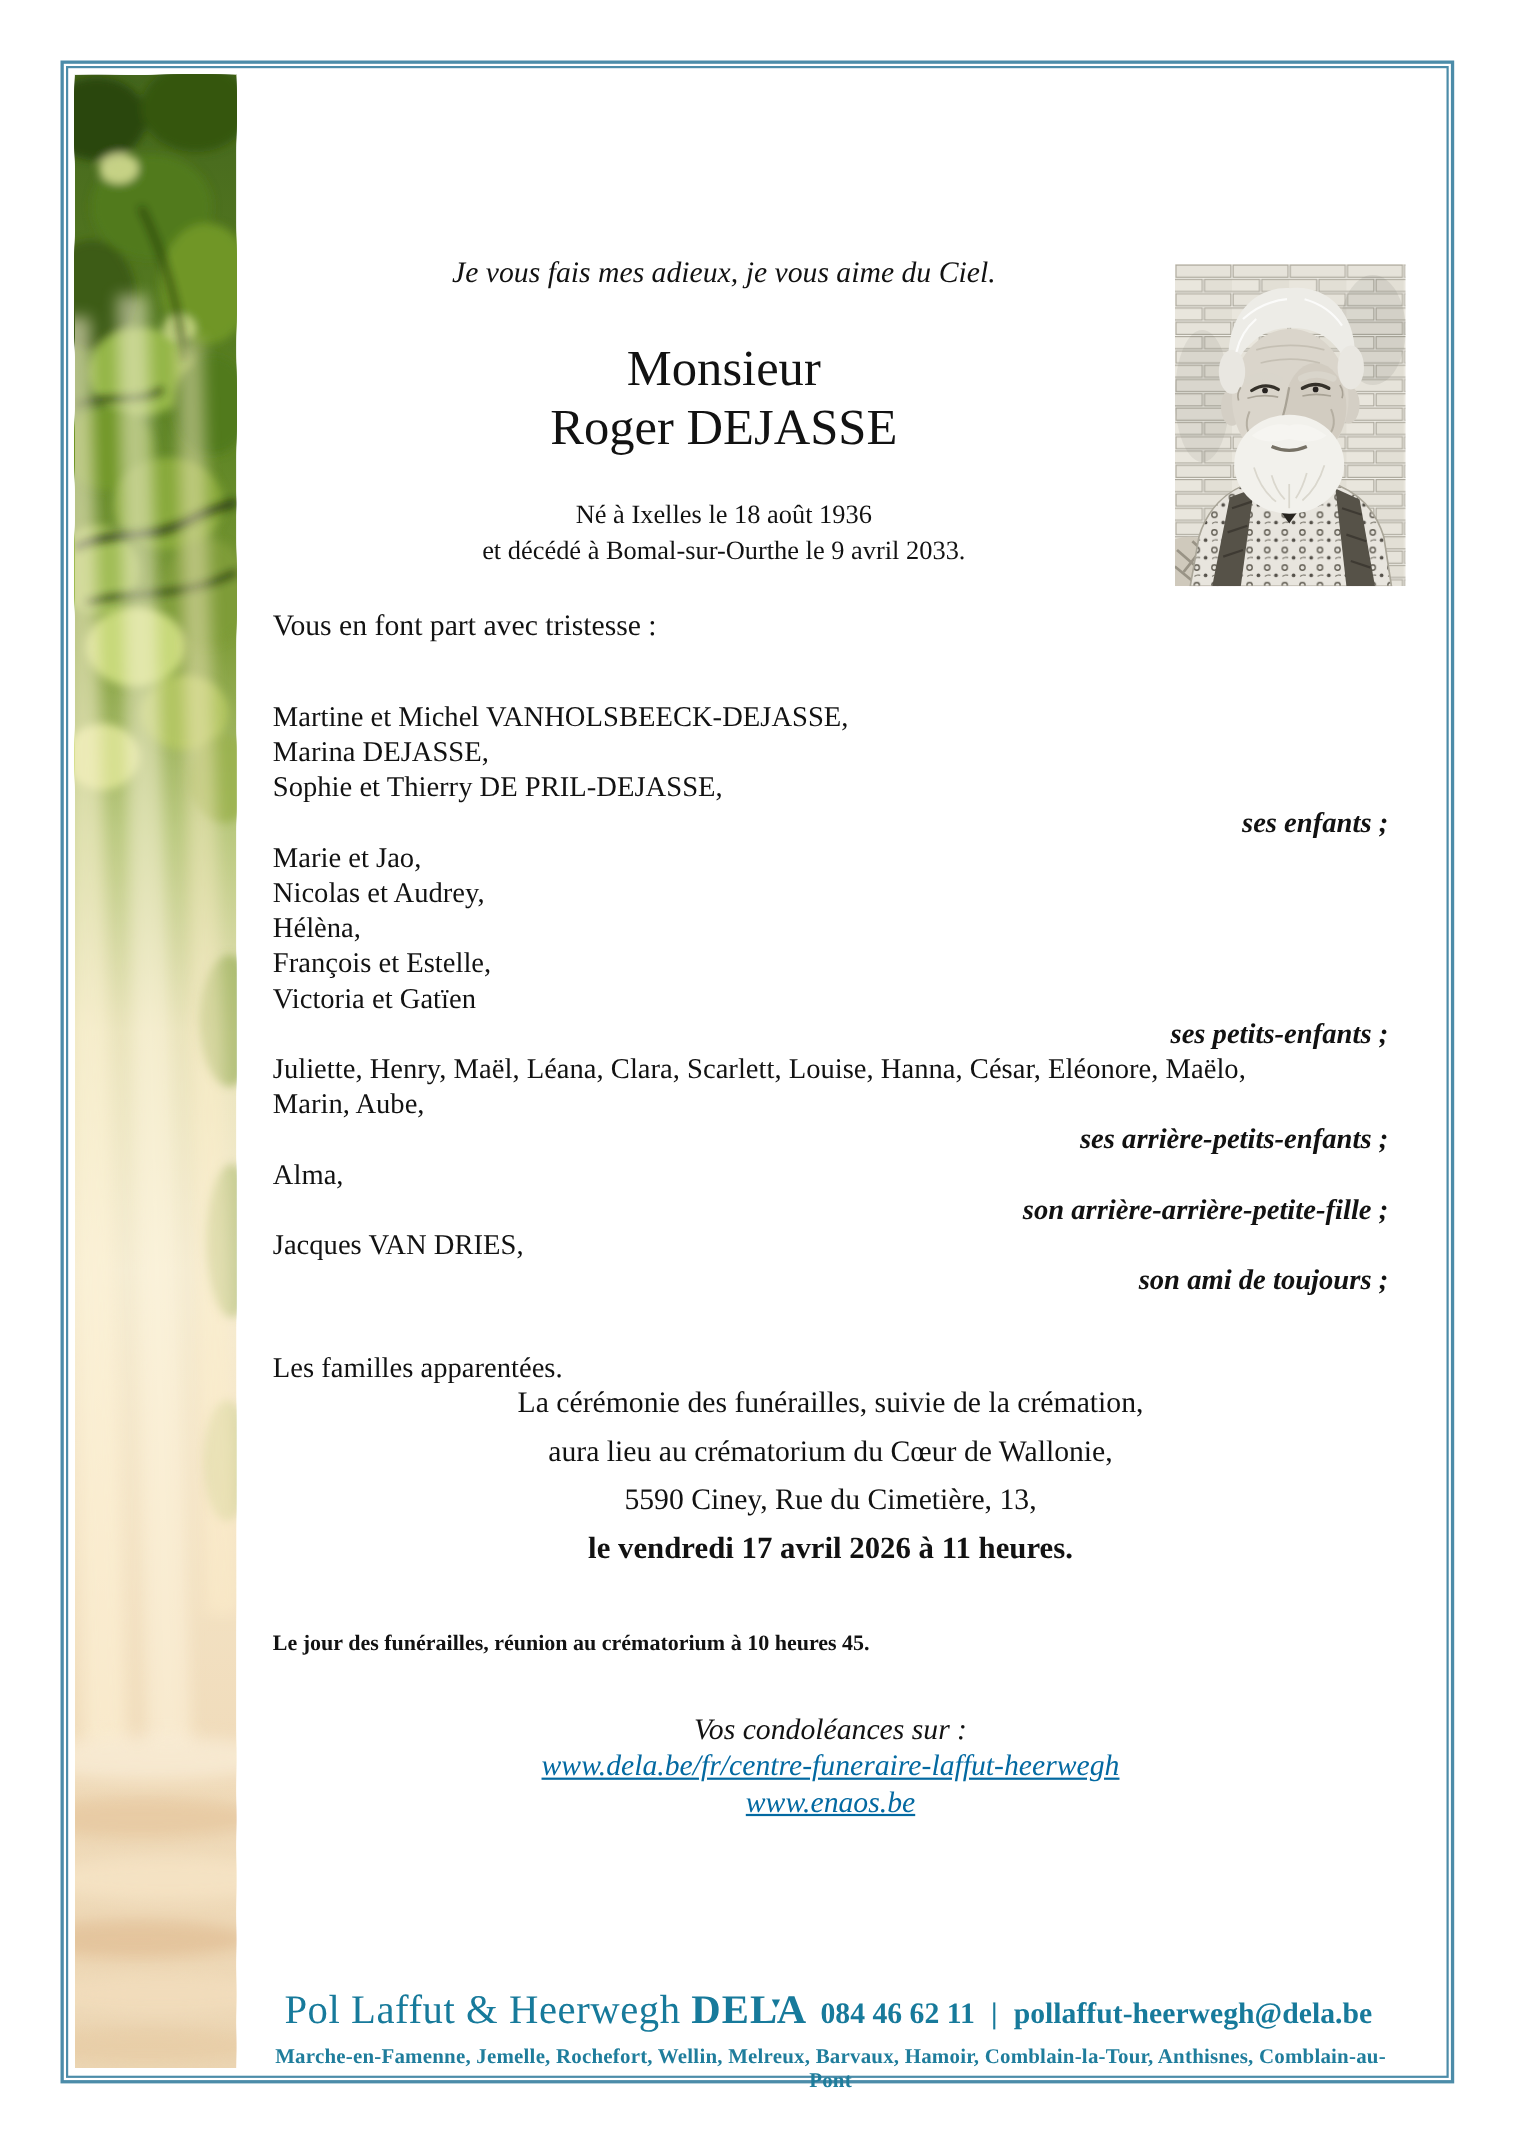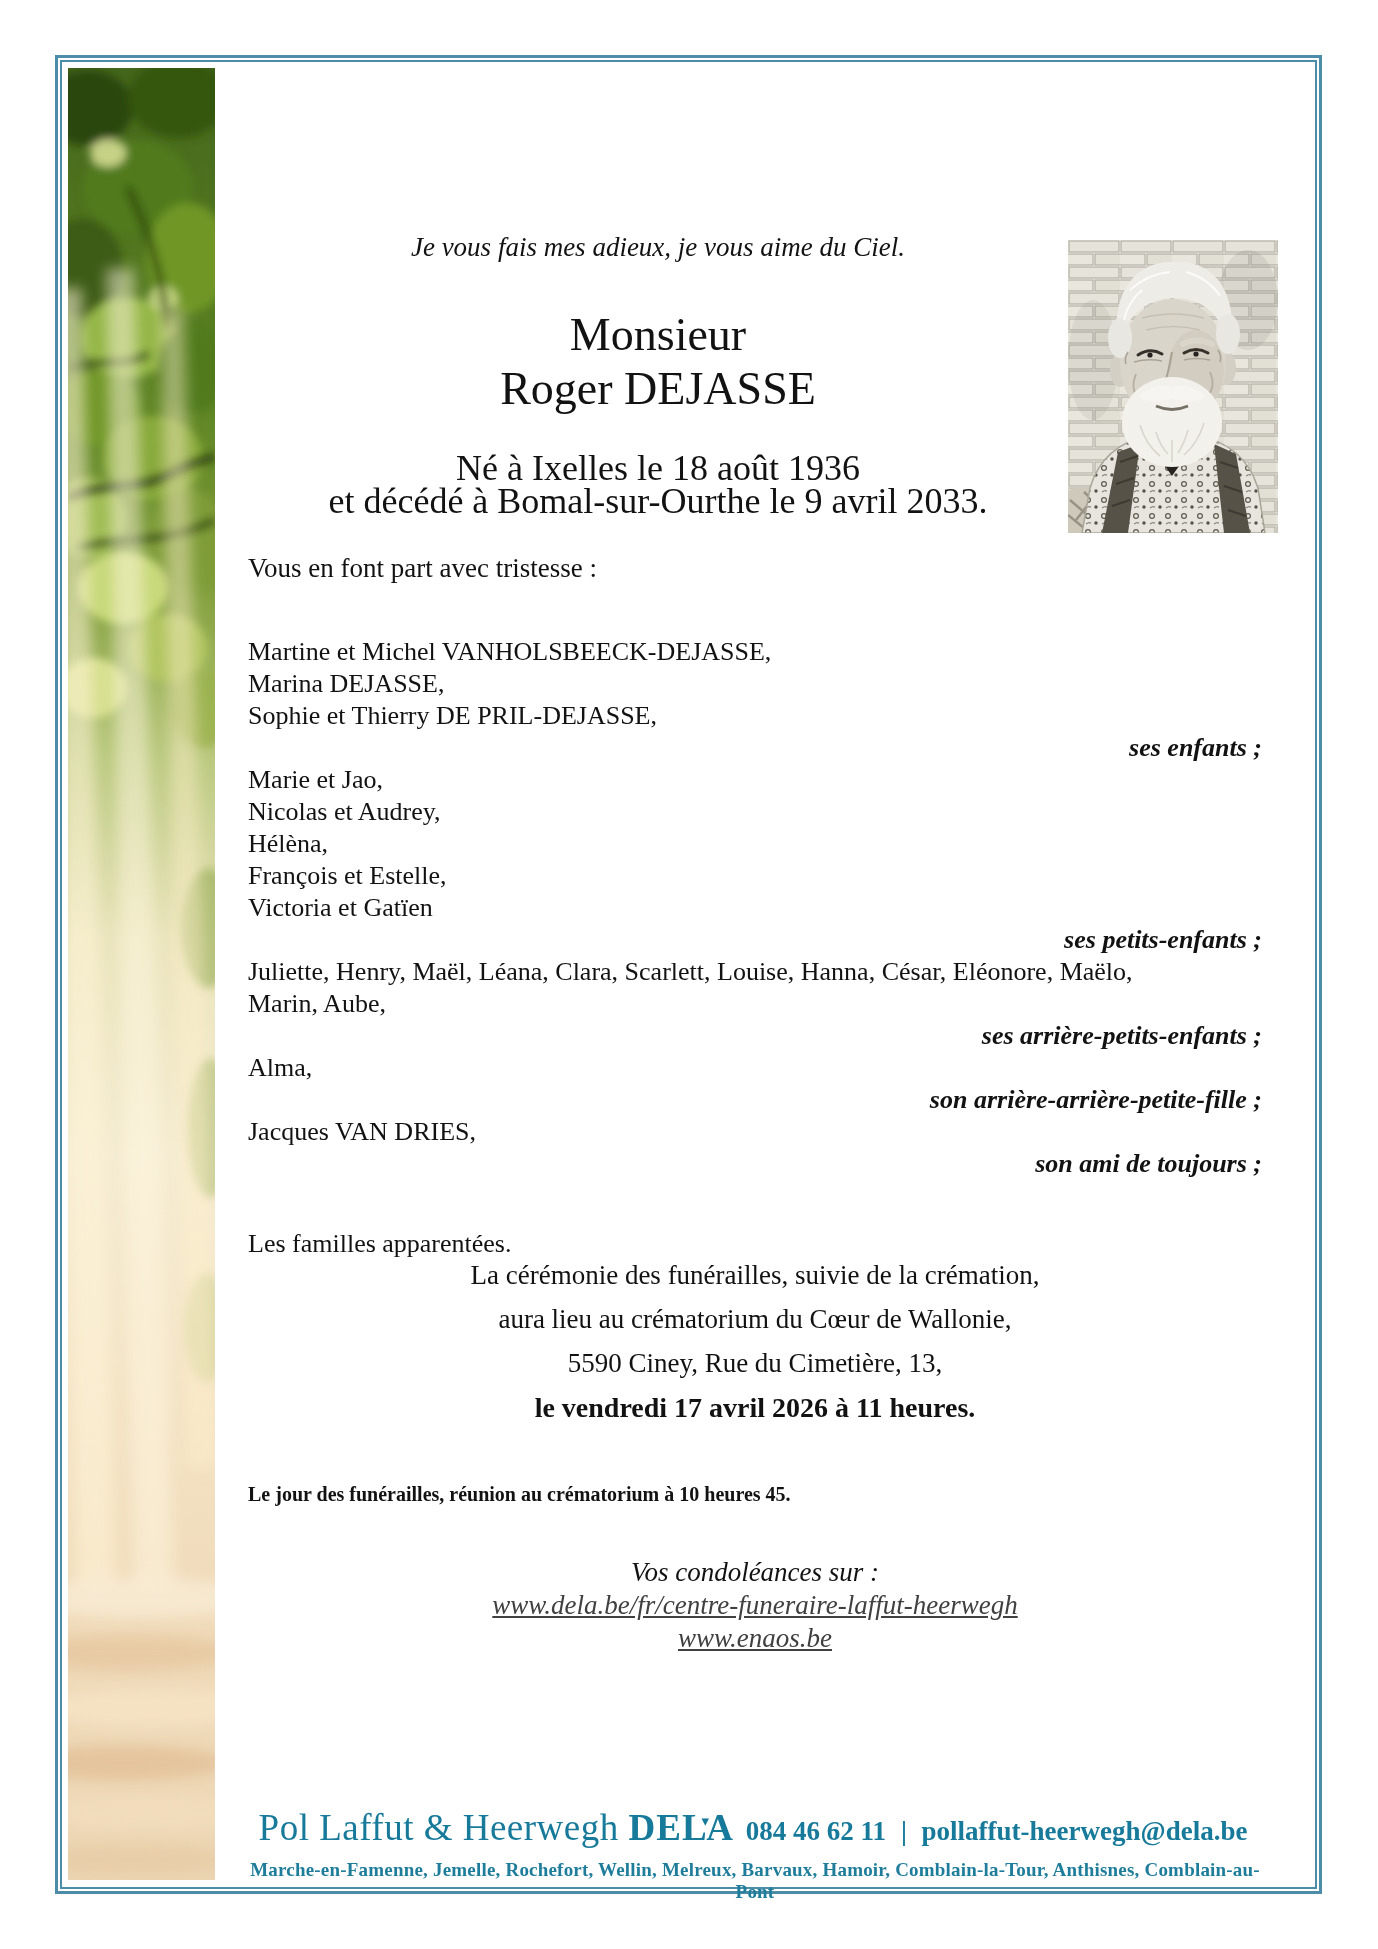--- a/index.html
+++ b/index.html
@@ -11,37 +11,37 @@
   
   .strip{position:absolute;left:68px;top:68px;width:147px;height:1812px;overflow:hidden;}
   .strip svg{display:block;width:147px;height:1812px;}
   
   .portrait{position:absolute;left:1068px;top:240px;width:210px;height:293px;overflow:hidden;}
   .portrait svg{display:block;width:210px;height:293px;}
   
   .header-col{position:absolute;left:248px;top:230px;width:820px;text-align:center;}
   .quote{font-style:italic;font-size:27px;line-height:34px;margin-bottom:44px;}
   .title-line{font-weight:normal;font-size:46px;line-height:54px;}
-  .birth-block{margin-top:36px;font-size:36px;line-height:33px;}
+  .birth-block{margin-top:36px;font-size:24px;line-height:33px;}
   
   .intro{position:absolute;left:248px;top:553px;font-size:27px;}
   .family{position:absolute;left:248px;top:636px;width:1014px;}
   .fam-row{font-size:26px;line-height:32px;min-height:32px;white-space:nowrap;}
   .fam-row.label{text-align:right;font-weight:bold;font-style:italic;}
   .fam-row.gap{margin-top:48px;}
   
   .ceremony{position:absolute;left:248px;top:1260px;width:1014px;text-align:center;}
   .cer-line{font-size:27px;line-height:31px;margin-bottom:13px;}
   .cer-line.bold{font-weight:bold;font-size:28px;}
   .reunion{position:absolute;left:248px;top:1478px;width:1014px;text-align:left;
            font-weight:bold;font-size:20px;line-height:32px;}
   .condolences{position:absolute;left:248px;top:1556px;width:1014px;text-align:center;
                font-size:27px;line-height:33px;}
   .cond-intro{font-style:italic;}
-  .link{display:block;color:#404040;font-style:italic;text-decoration:underline;cursor:pointer;}
+  .link{display:block;color:#0369a1;font-style:italic;text-decoration:underline;cursor:pointer;}
   
   .footer{position:absolute;left:248px;top:1806px;width:1014px;text-align:center;}
   .footer-line1{display:flex;justify-content:center;align-items:baseline;gap:8px;white-space:nowrap;}
   .brand-name{color:#177a9b;font-size:37px;letter-spacing:0.5px;}
   .brand-logo{font-weight:bold;letter-spacing:1px;}
   .brand-mark{display:inline-block;font-size:15px;vertical-align:14px;margin:0 -4px 0 -6px;}
   .contact{color:#177a9b;font-size:27px;font-weight:bold;}
   .contact span{margin:0 4px;}
   .towns{margin-top:10px;color:#1f7d9c;font-size:19px;font-weight:bold;letter-spacing:0.2px;}
 </style>

